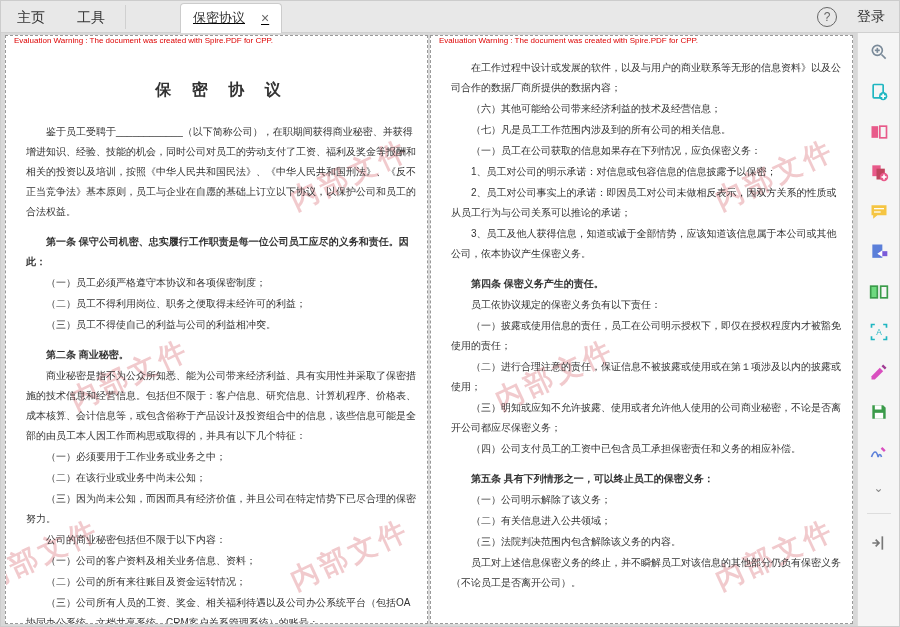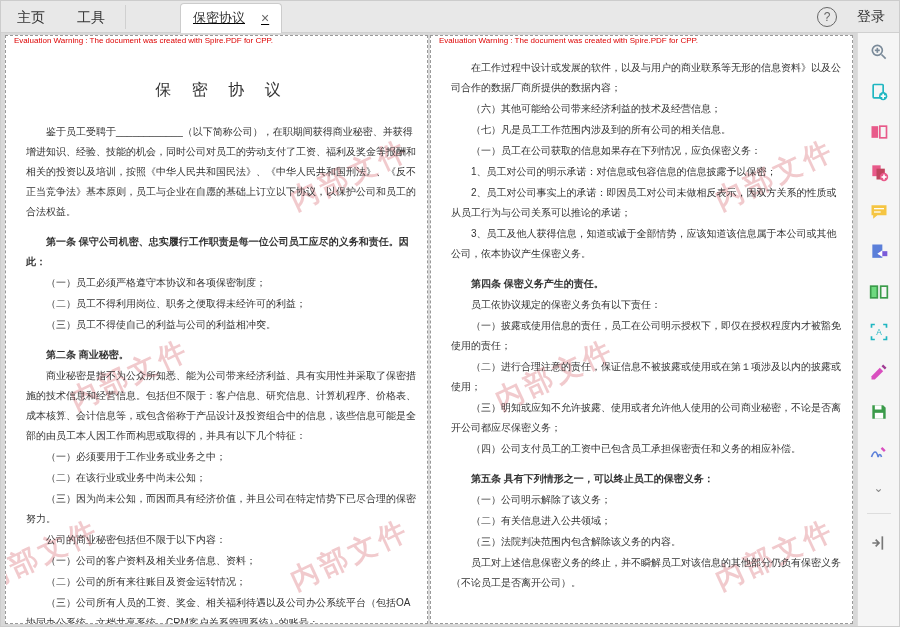--- a/index.html
+++ b/index.html
@@ -13,21 +13,21 @@
 .tab-close { font-size: 14px; color: #666; cursor: pointer; }
 .header-right { margin-left: auto; display: flex; align-items: center; }
 .help-icon { width: 20px; height: 20px; border: 1.5px solid #666; border-radius: 50%; display: flex; align-items: center; justify-content: center; font-size: 12px; color: #666; margin-right: 20px; cursor: pointer; }
 .login { font-size: 14px; color: #333; margin-right: 14px; cursor: pointer; }
 .main { display: flex; flex: 1; overflow: hidden; }
 .doc-area { flex: 1; background: #d8d8d8; display: flex; gap: 2px; overflow: hidden; padding: 2px 4px; }
 .page { flex: 1; background: #fff; border: 1px dashed #999; position: relative; overflow: hidden; }
 .warning { position: absolute; top: 0; left: 8px; color: #d00; font-size: 8px; font-family: Arial; }
 .watermark { position: absolute; color: rgba(210, 80, 90, 0.3); font-size: 28px; transform: rotate(-25deg); pointer-events: none; font-weight: bold; letter-spacing: 4px; }
 .content { position: absolute; top: 22px; left: 20px; right: 9px; font-size: 10px; color: #333; line-height: 2; }
-.title { text-align: center; font-size: 16px; font-weight: normal; letter-spacing: 8px; margin: 16px 0; }
+.title { text-align: center; font-size: 16px; font-weight: bold; letter-spacing: 8px; margin: 16px 0; }
 .para { text-indent: 2em; margin-bottom: 1px; }
 .section-head { font-weight: bold; margin-top: 10px; }
 .right-bar { width: 42px; background: #f5f5f5; border-left: 1px solid #ddd; display: flex; flex-direction: column; align-items: center; padding-top: 8px; gap: 18px; }
 .ricon { width: 22px; height: 22px; cursor: pointer; display: flex; align-items: center; justify-content: center; }
 .ricon svg { width: 20px; height: 20px; }
 .rsep { width: 24px; height: 1px; background: #ddd; }
 .chev { font-size: 12px; color: #888; }
 </style>
 </head>
 <body>

